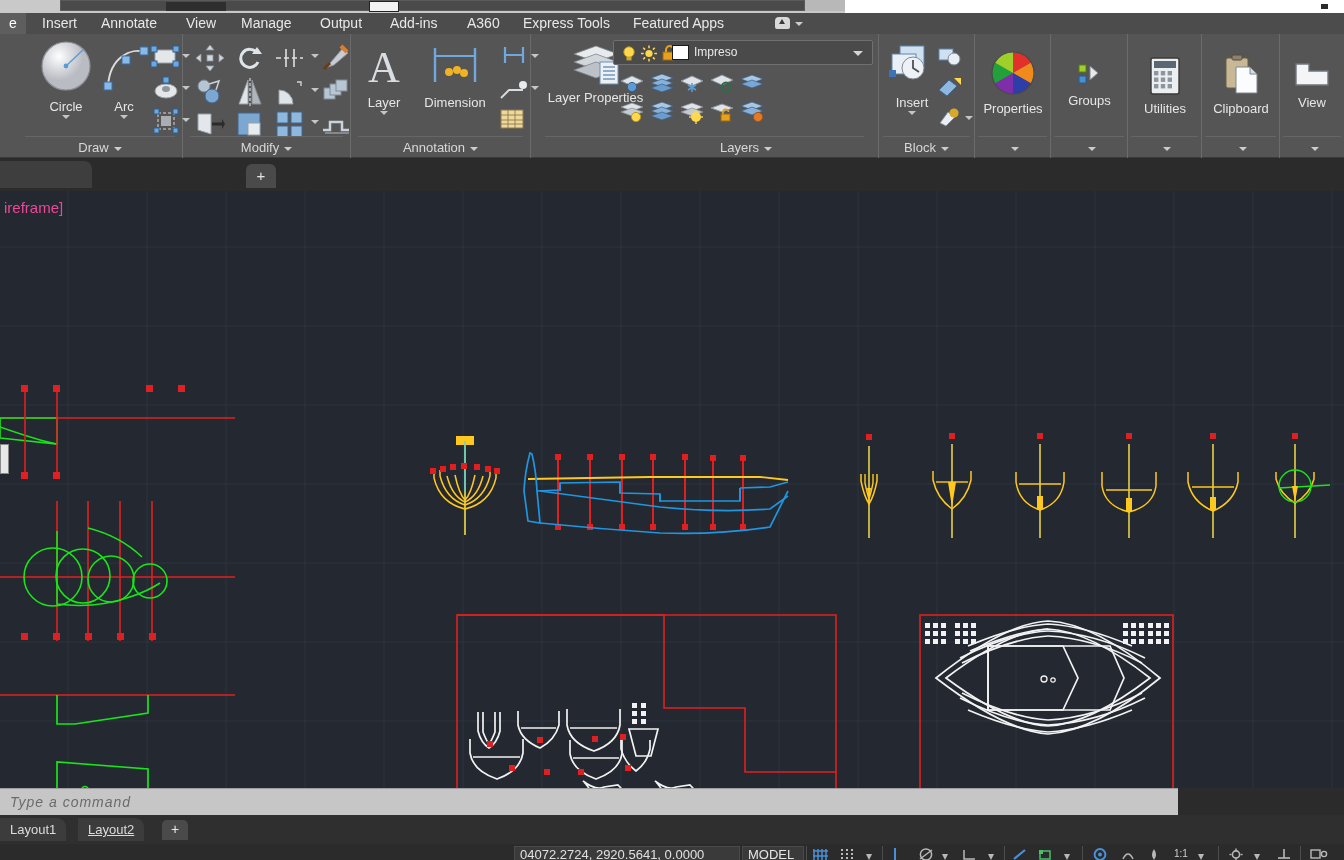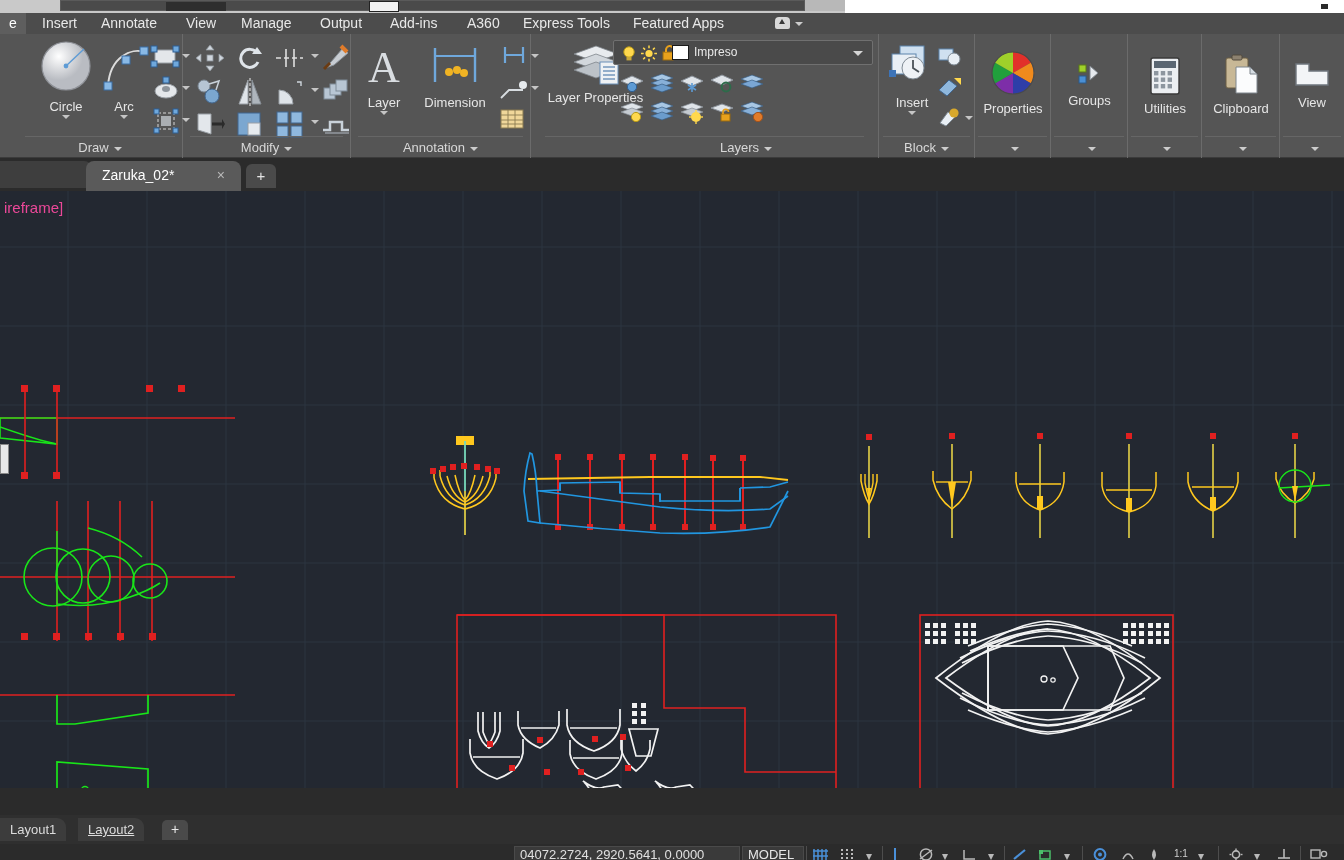--- a/index.html
+++ b/index.html
@@ -739,24 +739,20 @@
         </svg>
         <span class="lbl">View</span>
       </div>
       <div class="panel-sep"></div>
       <div class="panel-title"><i class="tcaret"></i></div>
     </div>
   </div>
 
   <div class="doctabs">
     <div class="dt-ghost"></div>
-    <div class="dt-tab">
-      <span class="t">Zaruka_02*</span>
-      <span class="dt-close">×</span>
-    </div>
     <div class="dt-plus">+</div>
   </div>
 
   <div class="canvas-wrap">
     <svg class="dwg" viewBox="0 0 1344 597">
 
       <g stroke="#2c3440" stroke-width="1">
         <line x1="0" y1="56" x2="1344" y2="56"></line>
         <line x1="0" y1="135" x2="1344" y2="135"></line>
         <line x1="0" y1="214" x2="1344" y2="214"></line>
@@ -1132,20 +1128,23 @@
           <text x="1088" y="660" font-family="Liberation Sans, sans-serif" font-size="8" fill="#e02020">Esc 1:36</text>
           <text x="1088" y="669" font-family="Liberation Sans, sans-serif" font-size="8" fill="#e02020">Por JOSE RUESTA</text>
         </g>
       </g>
     </svg>
 
     <div class="vp-label">ireframe]</div>
     <div class="left-nub"></div>
   </div>
 
+  <div class="cmdline">
+    <span class="ph">Type a command</span>
+  </div>
   <div class="cmd-filler"></div>
 
   <div class="layoutbar">
     <div class="lb-tab" style="left:0px;">Layout1</div>
     <div class="lb-tab" style="left:78px;text-decoration:underline;">Layout2</div>
     <div class="lb-plus" style="left:162px;">+</div>
   </div>
 
   <div class="statusbar">
     <div class="sb-group" style="left:514px; width:226px;"></div>

